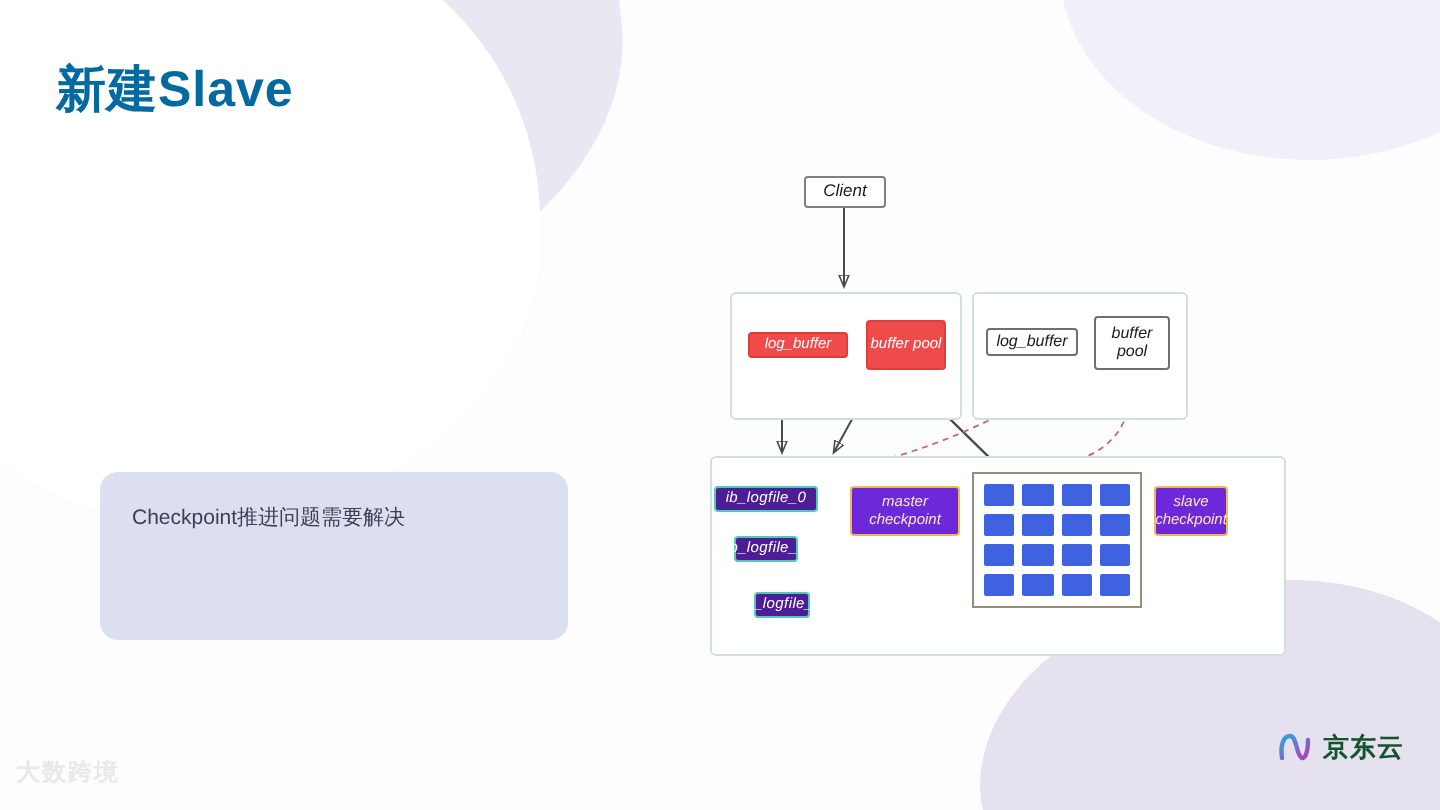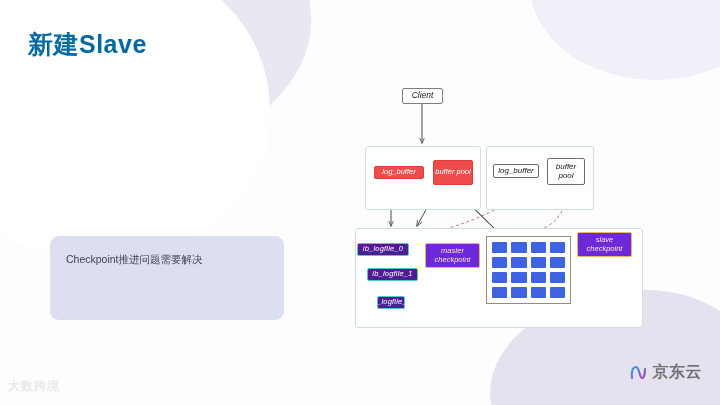--- a/index.html
+++ b/index.html
@@ -91,25 +91,25 @@
     background:#6d28d9;color:#fbe7c4;border:1px solid #efb757;border-radius:2px;
     font-size:7.5px;
   }
 
   .mlogbuf{left:19px;top:78px;width:50px;height:13px;}
   .mbufpool{left:78px;top:72px;width:40px;height:25px;}
   .slogbuf{left:138px;top:76px;width:46px;height:14px;}
   .sbufpool{left:192px;top:70px;width:38px;height:27px;}
 
   .lf0{left:2px;top:155px;width:52px;height:13px;}
-  .lf1{left:12px;top:180px;width:51px;height:13px;}
+  .lf1{left:12px;top:180px;width:32px;height:13px;}
   .lfn{left:22px;top:208px;width:28px;height:13px;}
 
   .mcp{left:70px;top:155px;width:55px;height:25px;}
-  .scp{left:222px;top:144px;width:55px;height:25px;}
+  .scp{left:222px;top:155px;width:37px;height:25px;}
 
   .pagebox{
     position:absolute;left:131px;top:148px;width:85px;height:68px;
     background:#ffffff;border:1.5px solid #9a8b7a;box-sizing:border-box;
     padding:5px 5px;
   }
   .pagegrid{
     width:100%;height:100%;
     display:grid;grid-template-columns:repeat(4,1fr);grid-template-rows:repeat(4,1fr);
     gap:4px 4px;
@@ -120,21 +120,21 @@
     position:absolute;left:8px;bottom:10px;
     font-size:12px;font-weight:bold;color:#e9e9ec;letter-spacing:1px;
     white-space:nowrap;
   }
 
   
   .brand{
     position:absolute;right:18px;bottom:22px;
     display:flex;align-items:center;gap:5px;
   }
-  .brand-name{font-size:16px;color:#737373;font-weight:bold;letter-spacing:.5px;}
+  .brand-name{font-size:13px;color:#14532d;font-weight:bold;letter-spacing:.5px;}
 </style>
 </head>
 <body>
 
 <div class="slide">
 
   <div class="bg-wave-tl"></div>
   <div class="bg-wave-tl2"></div>
   <div class="bg-blob-tr"></div>
   <div class="bg-blob-br2"></div>

